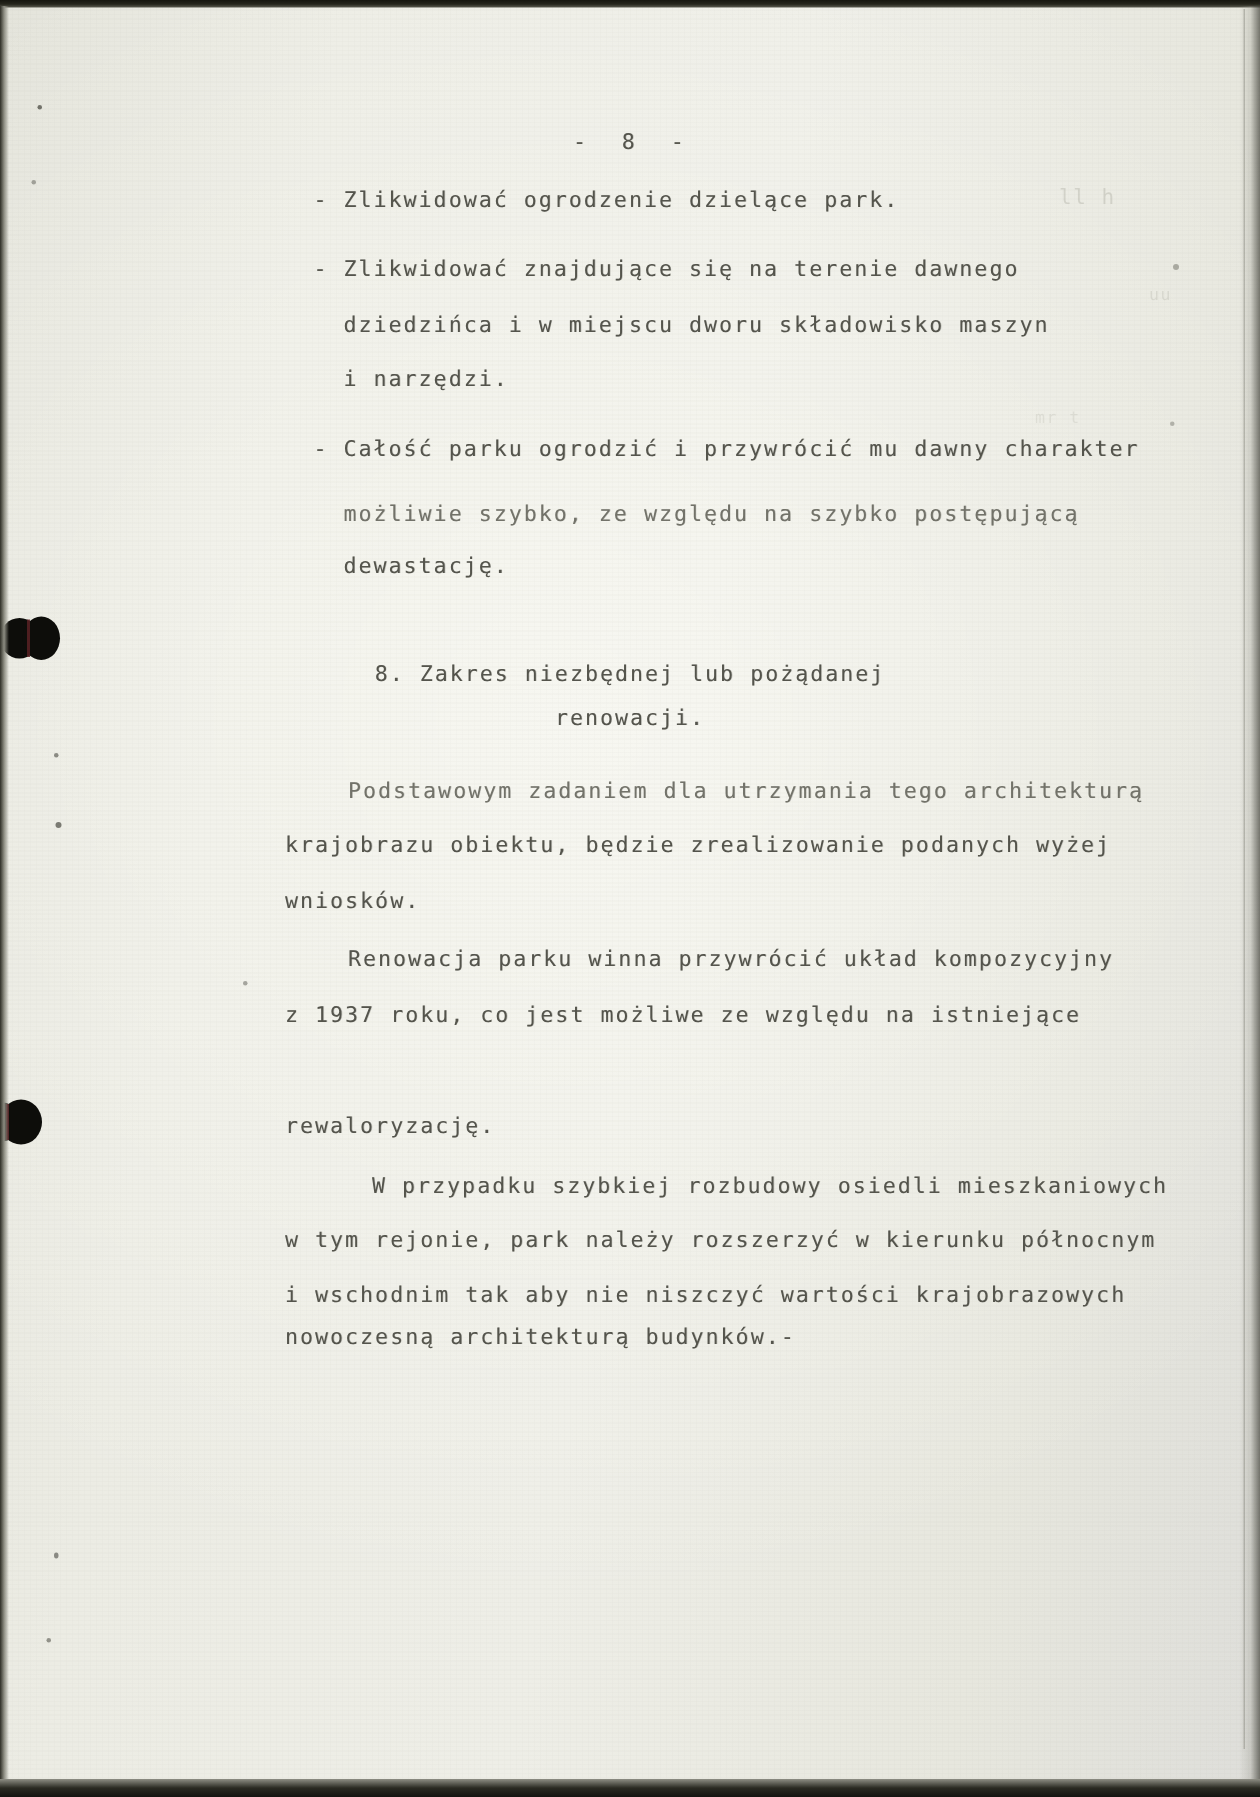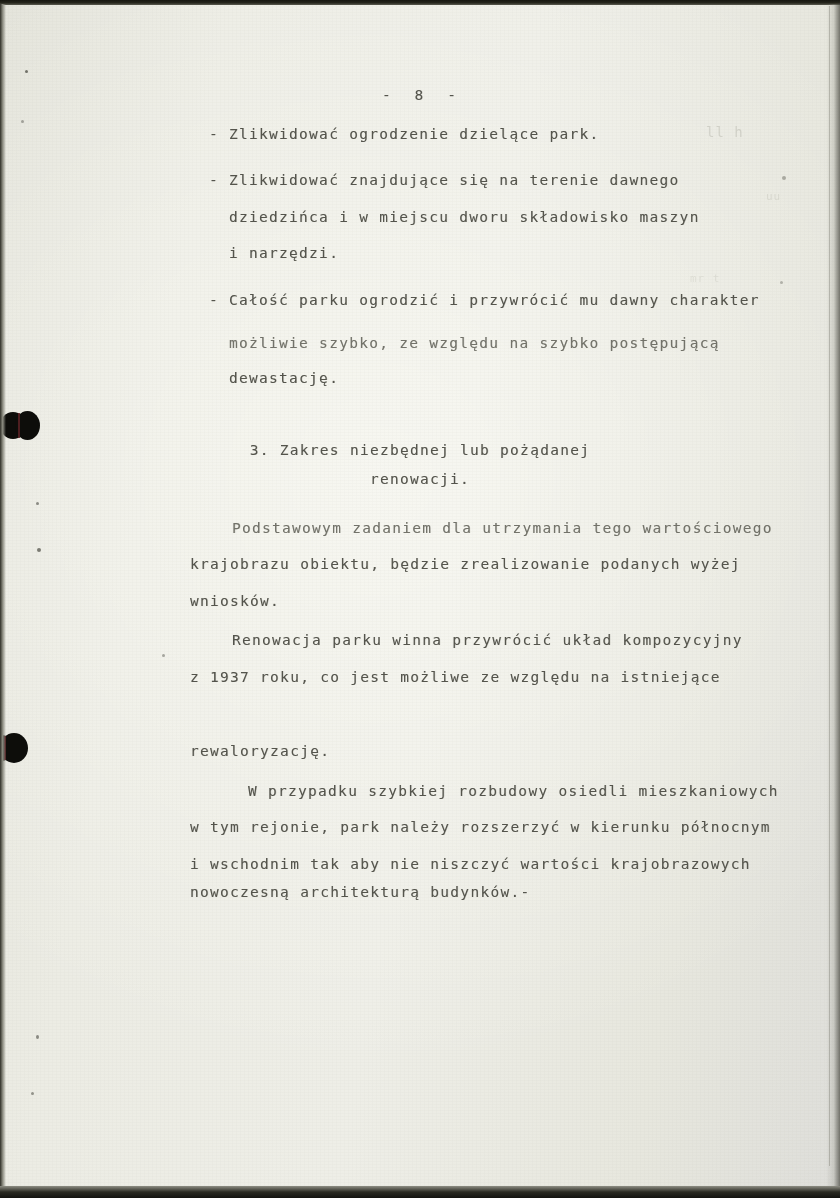--- a/index.html
+++ b/index.html
@@ -161,24 +161,24 @@
   <div class="typed" style="left:209px; top:173px;">-</div>
   <div class="typed" style="left:229px; top:173px;">Zlikwidować znajdujące się na terenie dawnego</div>
   <div class="typed" style="left:229px; top:210px;">dziedzińca i w miejscu dworu składowisko maszyn</div>
   <div class="typed" style="left:229px; top:246px;">i narzędzi.</div>
 
   <div class="typed" style="left:209px; top:293px;">-</div>
   <div class="typed" style="left:229px; top:293px;">Całość parku ogrodzić i przywrócić mu dawny charakter</div>
   <div class="typed light" style="left:229px; top:336px;">możliwie szybko, ze względu na szybko postępującą</div>
   <div class="typed" style="left:229px; top:371px;">dewastację.</div>
 
-  <div class="typed" id="section-heading-line1">3. Zakres niezbędnej lub pożądanej</div>
+  <div class="typed" id="section-heading-line1">8. Zakres niezbędnej lub pożądanej</div>
   <div class="typed" id="section-heading-line2">renowacji.</div>
 
-  <div class="typed light" style="left:232px; top:521px;">Podstawowym zadaniem dla utrzymania tego wartościowego</div>
+  <div class="typed light" style="left:232px; top:521px;">Podstawowym zadaniem dla utrzymania tego architekturą</div>
   <div class="typed" style="left:190px; top:557px;">krajobrazu obiektu, będzie zrealizowanie podanych wyżej</div>
   <div class="typed" style="left:190px; top:594px;">wniosków.</div>
 
   <div class="typed" style="left:232px; top:633px;text-align:center;">Renowacja parku winna przywrócić układ kompozycyjny</div>
   <div class="typed" style="left:190px; top:670px;">z 1937 roku, co jest możliwe ze względu na istniejące</div>
   <div class="typed" style="left:190px; top:744px;">rewaloryzację.</div>
 
   <div class="typed" style="left:232px; top:784px;margin-left:16px;">W przypadku szybkiej rozbudowy osiedli mieszkaniowych</div>
   <div class="typed" style="left:190px; top:820px;">w tym rejonie, park należy rozszerzyć w kierunku północnym</div>
   <div class="typed" style="left:190px; top:857px;">i wschodnim tak aby nie niszczyć wartości krajobrazowych</div>

